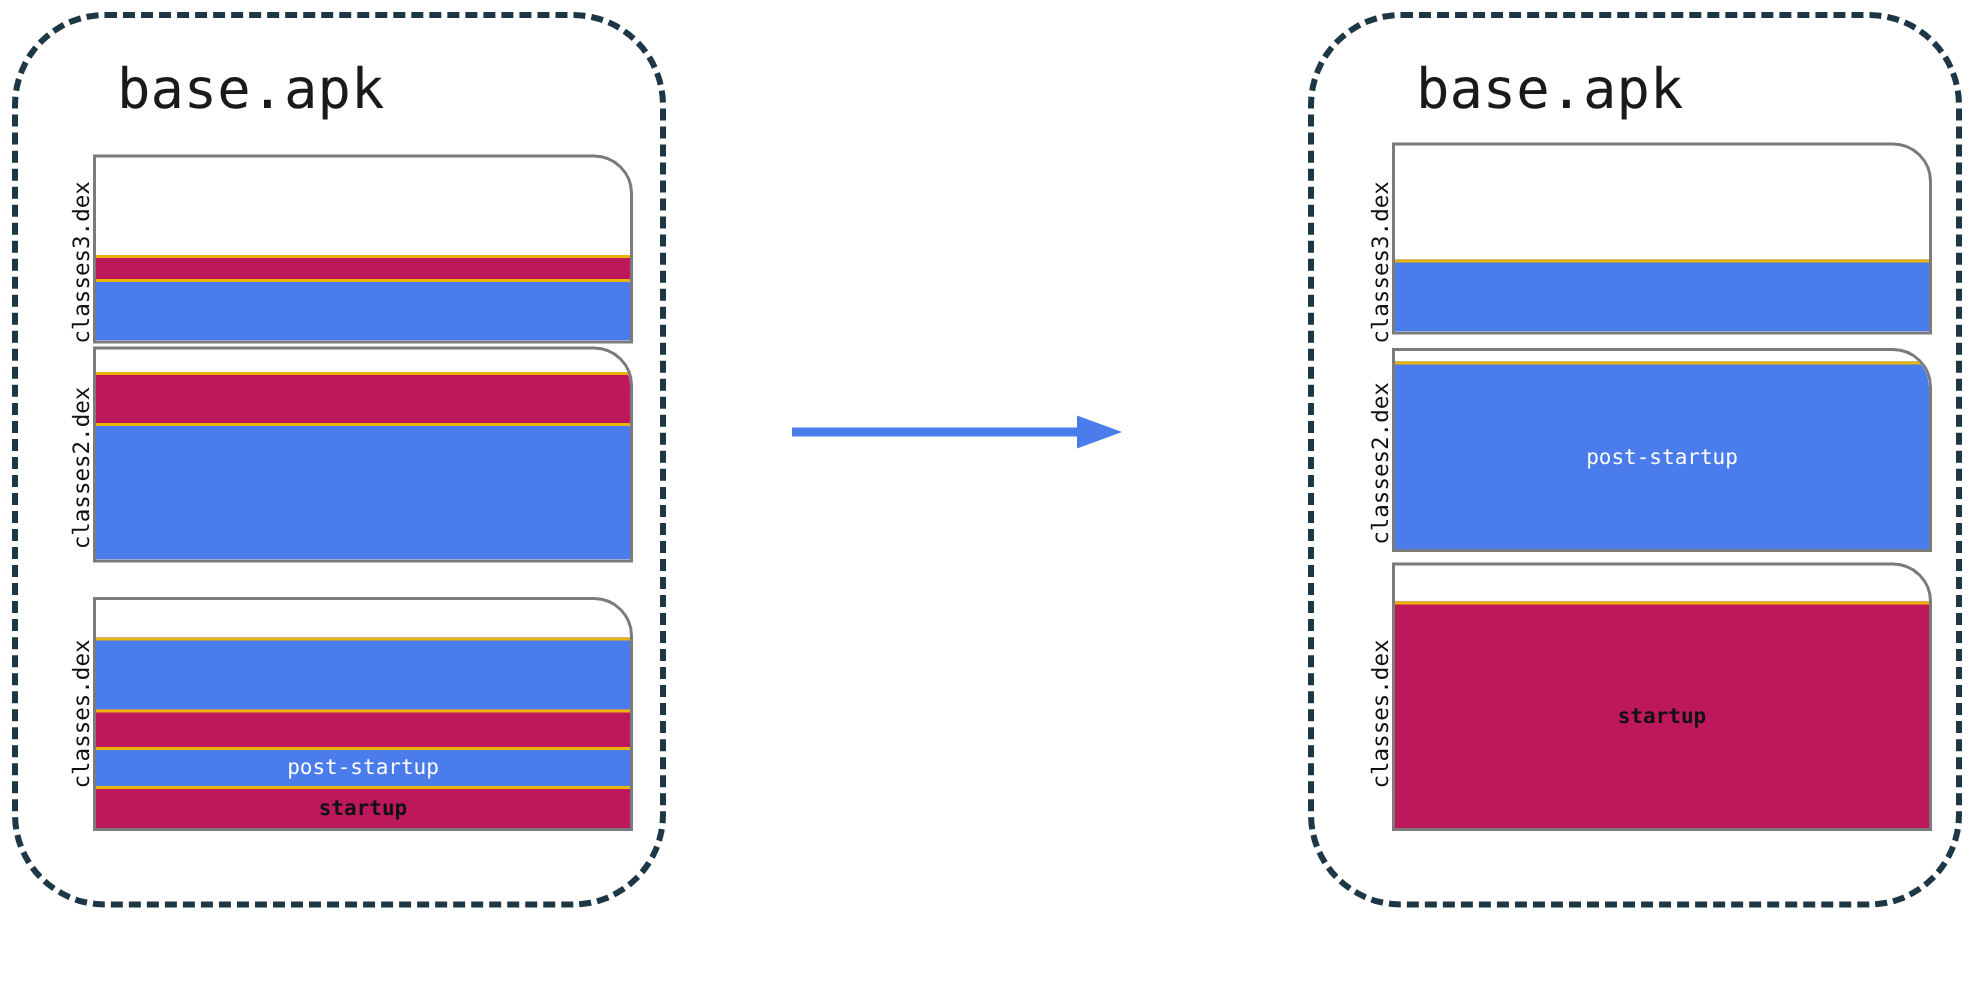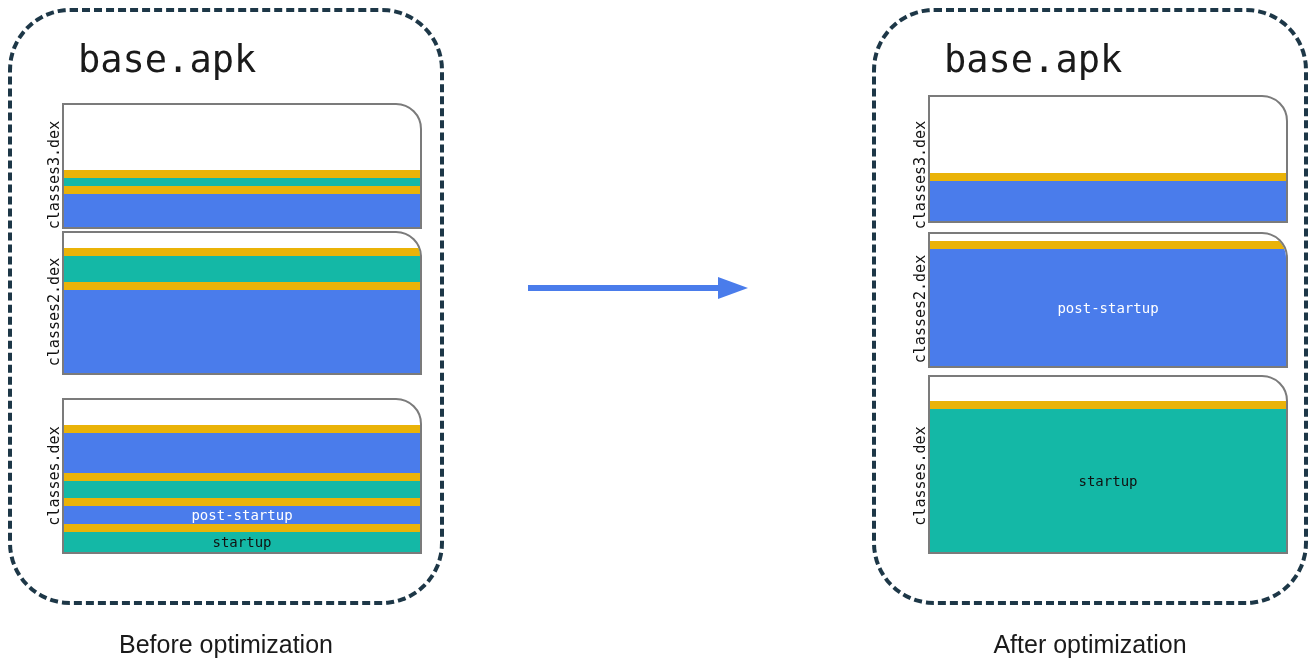--- a/index.html
+++ b/index.html
@@ -42,30 +42,30 @@
   .dex-fill-stack{
     position:absolute;
     left:0;right:0;bottom:0;
     display:flex;
     flex-direction:column;
     justify-content:flex-end;
   }
   .seg{
     position:relative;
     box-sizing:border-box;
-    border-top:8px solid #eab308;
+    border-top:2px solid #eab308;
     display:flex;
     align-items:center;
     justify-content:center;
     font-family:"DejaVu Sans Mono","Liberation Mono",monospace;
     font-size:14px;
     white-space:nowrap;
   }
   .seg.blue{background:#4a7ceb;color:#ffffff;}
-  .seg.green{background:#14b8a6;color:#111111;}
+  .seg.green{background:#be185d;color:#111111;font-weight:bold;}
   .seg.empty{background:transparent;border-top:none;}
 
   
   .dex-label{
     position:absolute;
     font-family:"DejaVu Sans Mono","Liberation Mono",monospace;
     font-size:15px;
     color:#111111;
     transform:rotate(-90deg);
     transform-origin:center center;
@@ -163,16 +163,14 @@
   </div>
 
   <div class="dex-label" style="left:865px;top:467px;width:110px;">classes.dex</div>
   <div class="dex-box" style="left:928px;top:375px;width:360px;height:179px;">
     <div class="dex-fill-stack" style="height:179px;">
       <div class="seg empty" style="height:28px;"></div>
       <div class="seg green" style="height:151px;">startup</div>
     </div>
   </div>
 
-  <div class="caption" style="left:8px;top:630px;width:436px;">Before optimization</div>
-  <div class="caption" style="left:872px;top:630px;width:436px;">After optimization</div>
 
 </div>
 
 </body></html>

